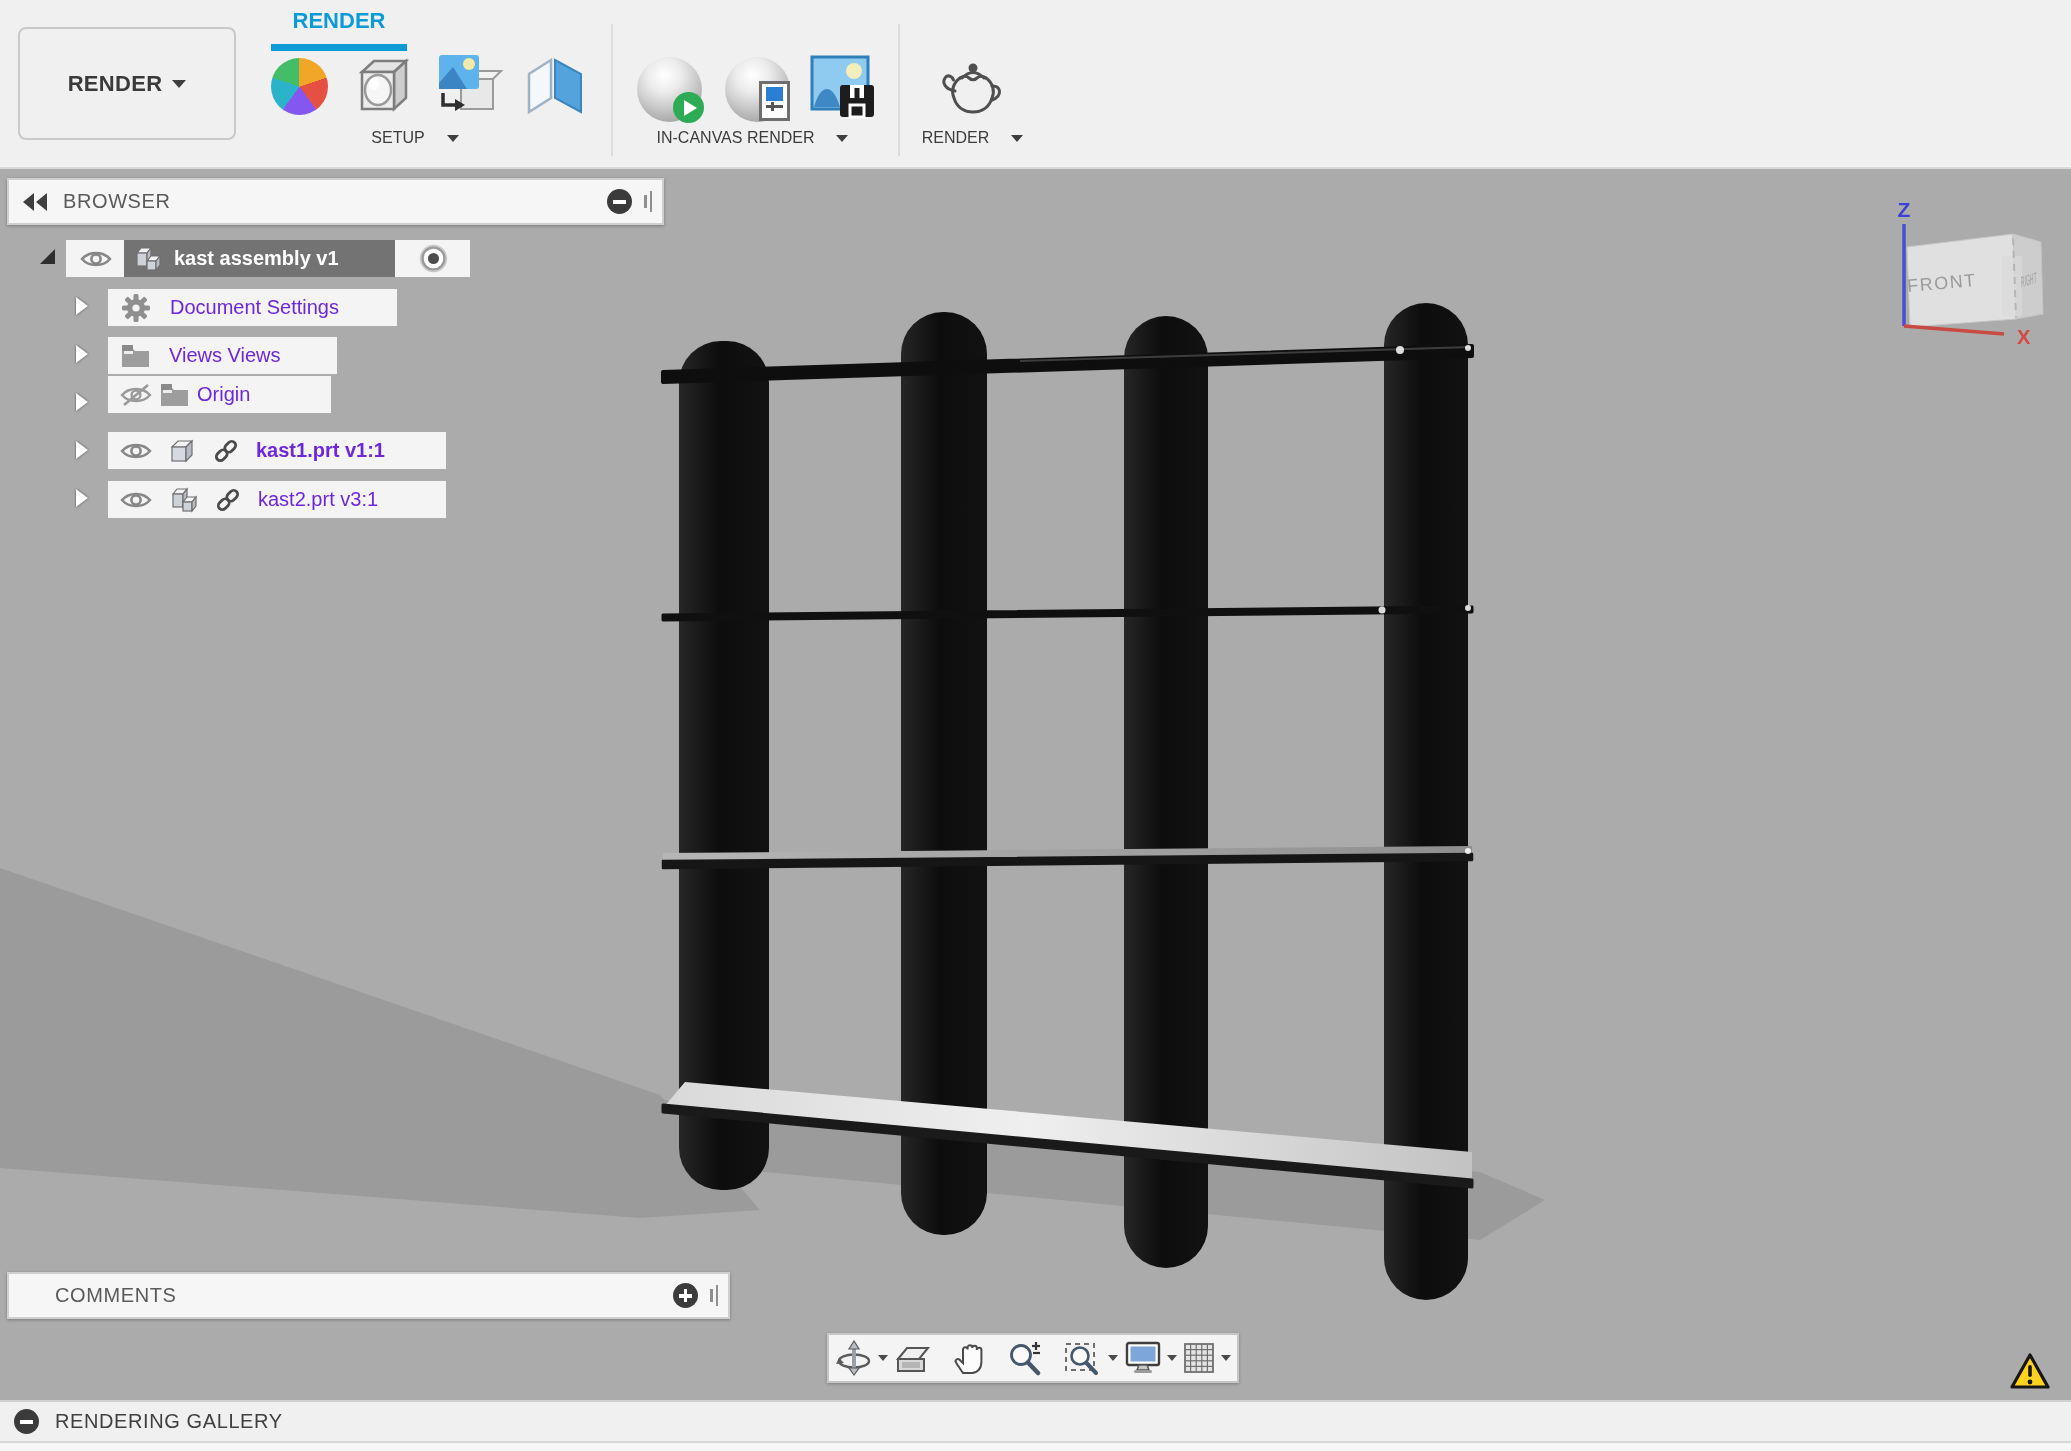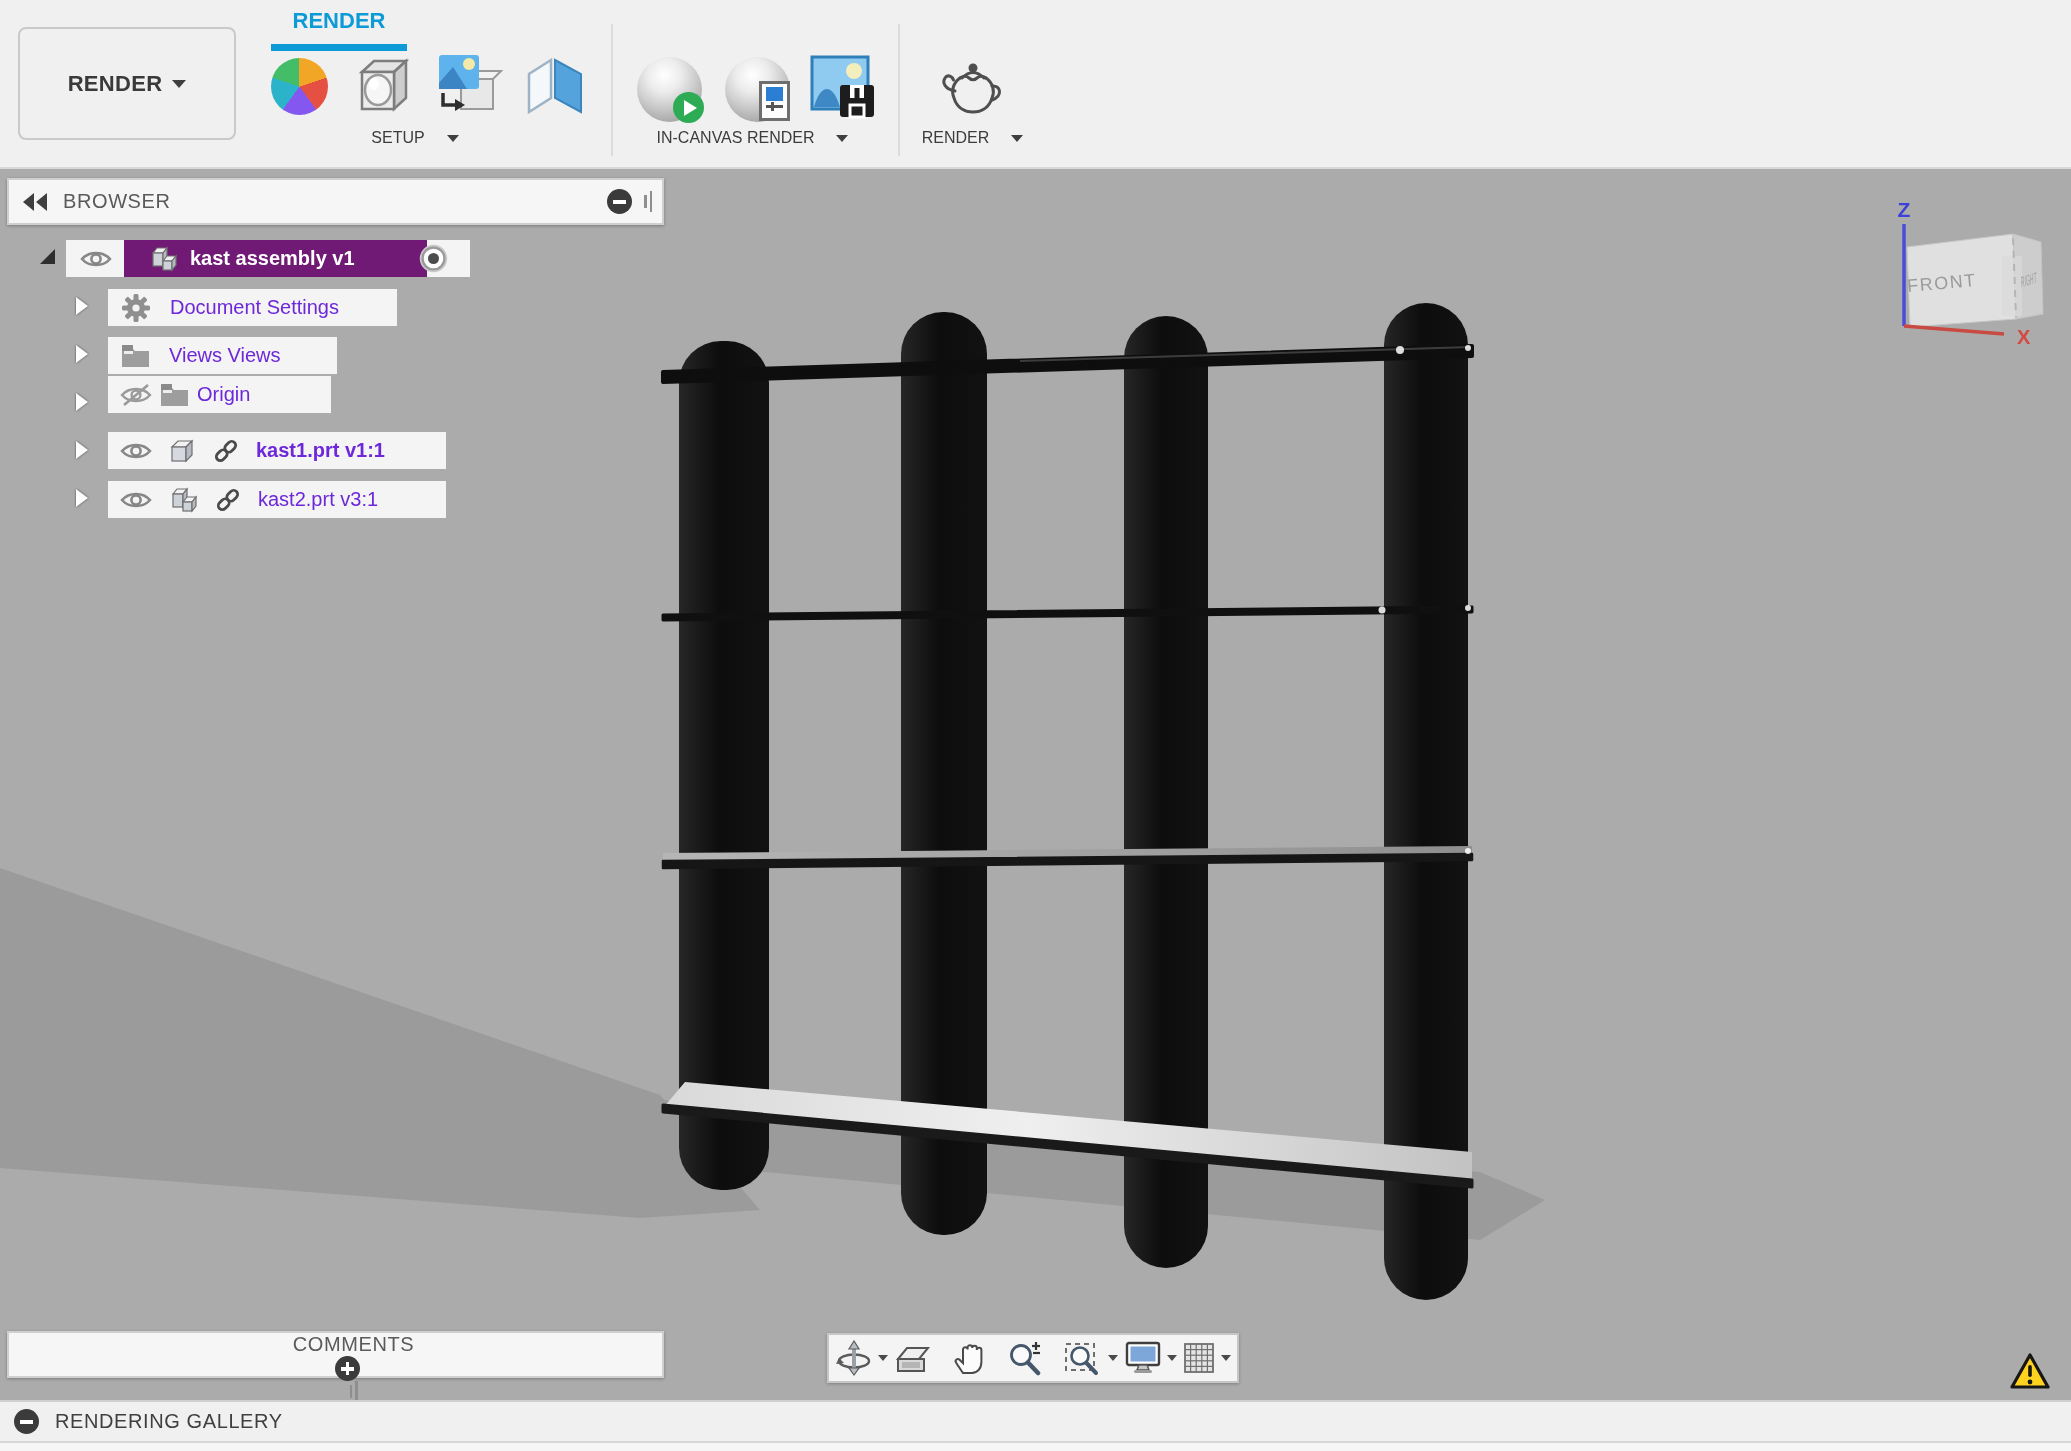--- a/index.html
+++ b/index.html
@@ -39,21 +39,21 @@
   .badge-dark.plus::before{content:"";position:absolute;left:10.8px;top:6px;width:3.5px;height:13px;background:#fff;}
   .grip{display:flex;gap:3px;align-items:center;}
   .grip i{display:block;width:2.5px;background:#8f8f8f;}
 
   
   .tree-row{display:flex;align-items:center;background:#f4f4f4;}
   .tree-label{font-size:20px;color:#6d28d9;white-space:nowrap;}
   .tri-collapsed{width:0;height:0;border-top:9px solid transparent;border-bottom:9px solid transparent;border-left:12px solid #fdfdfd;
                  filter:drop-shadow(0 0 1px #444);}
   .tri-expanded{width:0;height:0;border-bottom:15px solid #2e2e2e;border-left:15px solid transparent;}
-  .sel{background:#701a75;height:100%;display:flex;align-items:center;gap:12px;padding:0 24px;}
+  .sel{background:#737373;height:100%;display:flex;align-items:center;gap:12px;padding:0 8px;}
   .sel .tree-label{color:#ffffff;font-weight:700;}
 
   
   .gallery{left:0;top:1400px;width:2071px;height:43px;background:#f0f0f0;border-top:2px solid #cfcfcf;border-bottom:2px solid #d6d6d6;
            box-sizing:border-box;display:flex;align-items:center;padding-left:14px;gap:16px;}
   .gallery .panel-title{color:#3f3f3f;}
   .bottom-strip{left:0;top:1443px;width:2071px;height:8px;background:#f6f6f6;}
 
   .navbar{left:827px;top:1333px;width:412px;height:50px;background:#f4f4f4;border:2px solid #c6c6c6;box-sizing:border-box;
           box-shadow:0 1px 3px rgba(0,0,0,.25);display:flex;align-items:center;justify-content:space-evenly;}
@@ -398,21 +398,21 @@
         <line x1="3" y1="8.6" x2="31" y2="8.6"></line>
           <line x1="3" y1="14.2" x2="31" y2="14.2"></line>
         <line x1="3" y1="19.8" x2="31" y2="19.8"></line>
           <line x1="3" y1="25.4" x2="31" y2="25.4"></line>
       </g>
     </svg>
     <span class="caret nav"></span>
   </div>
 </div>
 
-<div class="abs panel-bar" style="left:7px;top:1331px;width:657px;height:47px;padding:0 10px 0 46px;flex-direction:column;">
+<div class="abs panel-bar" style="left:7px;top:1272px;width:723px;height:47px;padding:0 10px 0 46px;">
   <span class="panel-title" style="flex:1;">COMMENTS</span>
   <div class="badge-dark plus" style="margin-right:12px;"></div>
   <div class="grip">
       <i style="height:13px;"></i>
       <i style="height:21px;"></i>
     </div>
 </div>
 
 <svg class="abs" style="left:2009px;top:1352px;" width="42" height="40" viewBox="0 0 42 40">
   <path d="M21 3 L39 35 L3 35 Z" fill="#ffd21f" stroke="#161616" stroke-width="3.2" stroke-linejoin="round"></path>

